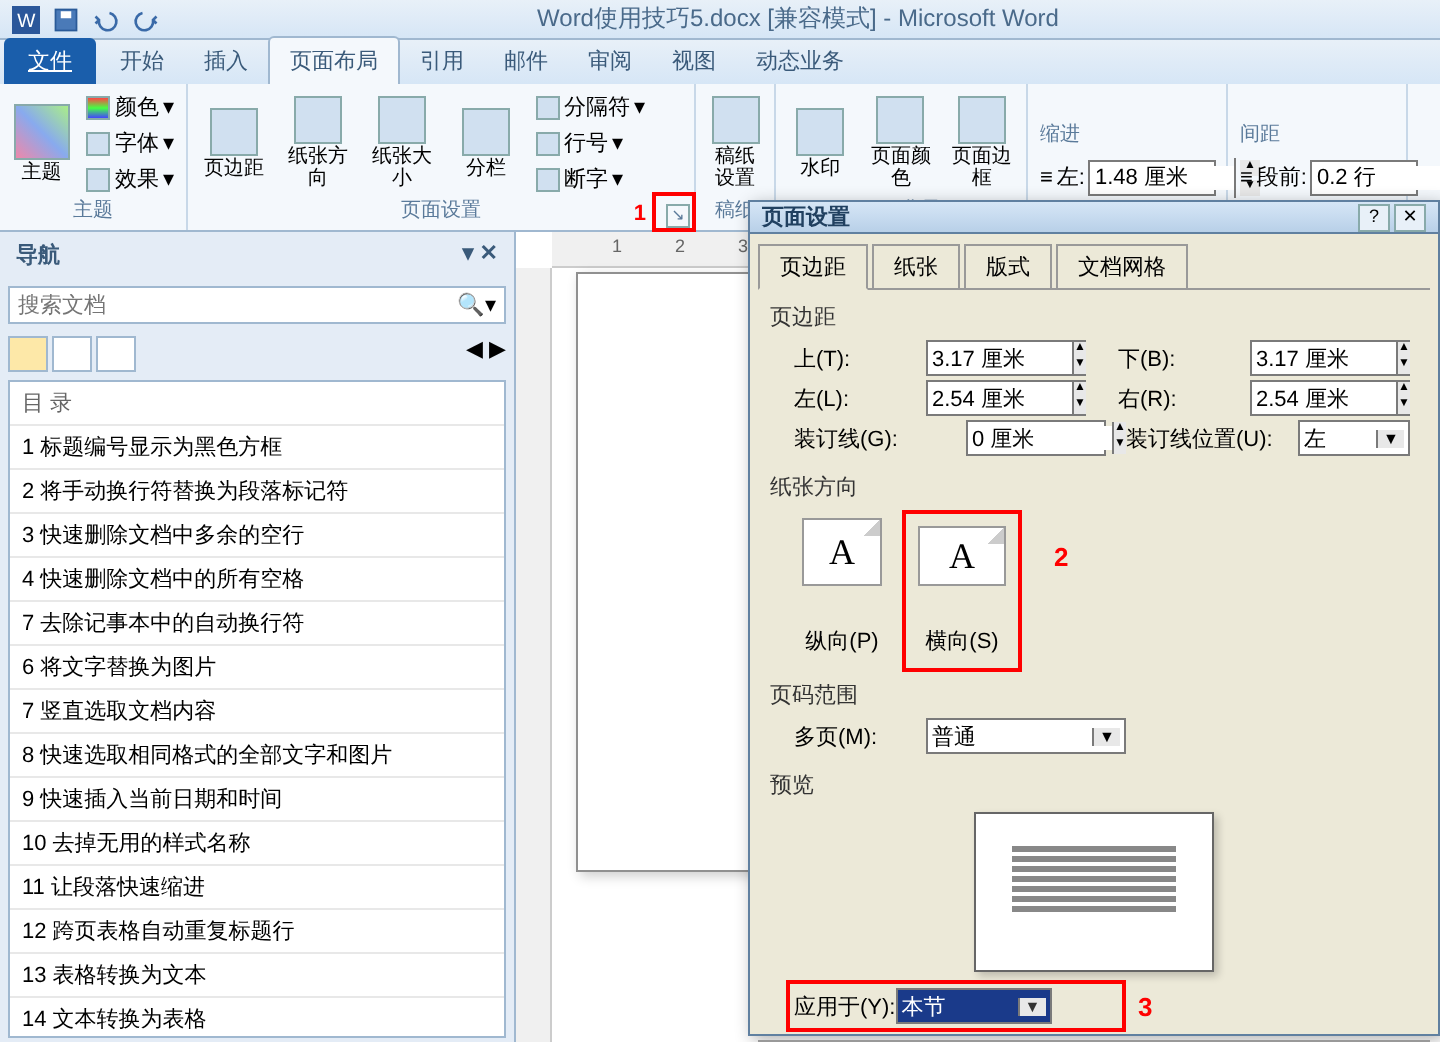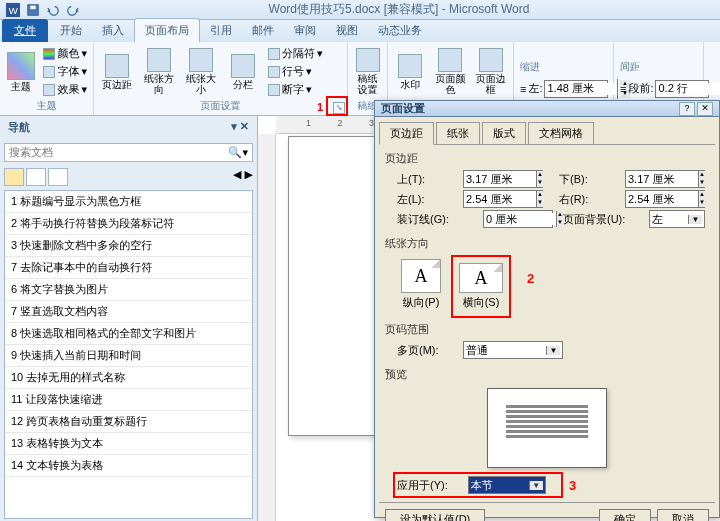--- a/index.html
+++ b/index.html
@@ -22,21 +22,21 @@
 .rbtn-stack { display: flex; flex-direction: column; gap: 1px; font-size: 10px; }
 .rbtn-stack div { padding: 1px 2px; white-space: nowrap; display: flex; align-items: center; gap: 2px; }
 .icon-sq { width: 16px; height: 16px; background: #d0e0f0; border: 1px solid #8aa; display: inline-block; }
 .launcher { position: absolute; right: 2px; bottom: 1px; width: 12px; height: 12px; border: 1px solid #8aa; font-size: 8px; text-align: center; color: #5a7a9a; }
 .callout-1 { position: absolute; right: -1px; bottom: -1px; width: 22px; height: 20px; border: 2px solid red; pointer-events: none; }
 .callout-1-num { position: absolute; right: 24px; bottom: 2px; color: red; font-weight: bold; }
 .content { display: flex; position: absolute; top: 116px; bottom: 0; left: 0; right: 0; }
 .nav-pane { width: 258px; background: #e4ecf6; border-right: 1px solid #a0b8d0; display: flex; flex-direction: column; }
 .nav-header { padding: 4px 8px; color: #3a5a7a; font-weight: bold; display: flex; justify-content: space-between; }
 .nav-close { cursor: pointer; }
-.nav-search { margin: 4px; border: 1px solid #a0b8d0; background: #fff; display: flex; align-items: flex-start; padding: 2px 4px; }
+.nav-search { margin: 4px; border: 1px solid #a0b8d0; background: #fff; display: flex; align-items: center; padding: 2px 4px; }
 .nav-search input { border: none; flex: 1; outline: none; color: #888; font-size: 11px; }
 .nav-view { display: flex; gap: 2px; padding: 2px 4px; }
 .nav-view-btn { width: 20px; height: 18px; border: 1px solid #a0b8d0; background: #fff; }
 .nav-view-btn.sel { background: #fde8a8; }
 .nav-list { flex: 1; overflow-y: auto; background: #fff; margin: 2px 4px; border: 1px solid #a0b8d0; }
 .nav-item { padding: 3px 6px; border-bottom: 1px solid #e8e8e8; white-space: nowrap; overflow: hidden; cursor: pointer; }
 .doc-area { flex: 1; background: #fff; position: relative; }
 .ruler-v { position: absolute; left: 0; top: 18px; bottom: 0; width: 18px; background: #f0f0f0; border-right: 1px solid #ccc; }
 .ruler-h { position: absolute; left: 18px; right: 0; top: 0; height: 18px; background: #f0f0f0; border-bottom: 1px solid #ccc; }
 .ruler-h::after { content: '1  2  3  4  5  6  7  8'; position: absolute; left: 30px; top: 2px; word-spacing: 24px; color: #666; font-size: 9px; }
@@ -56,34 +56,34 @@
 .field-row label { width: 60px; }
 .field-row label.w80 { width: 80px; }
 .spinner { display: flex; align-items: center; border: 1px solid #7a7a7a; background: #fff; height: 18px; width: 80px; }
 .spinner input { border: none; width: 72px; text-align: left; padding: 0 2px; font-size: 11px; outline: none; }
 .spinner-btns { width: 14px; display: flex; flex-direction: column; border-left: 1px solid #7a7a7a; }
 .spinner-btns div { height: 8px; font-size: 6px; text-align: center; background: #e8e8e8; line-height: 7px; cursor: pointer; }
 .combo { border: 1px solid #7a7a7a; background: #fff; height: 18px; width: 80px; display: flex; align-items: center; padding: 0 2px; }
 .combo span { flex: 1; }
 .combo .arrow { width: 14px; text-align: center; border-left: 1px solid #7a7a7a; font-size: 8px; background: #e8e8e8; }
 .orient-group { display: flex; gap: 10px; margin-left: 12px; align-items: flex-end; }
-.orient-btn { display: flex; flex-direction: column; align-items: center; gap: 2px; padding: 4px; cursor: pointer; }
+.orient-btn { display: flex; flex-direction: column; align-items: center; gap: 20px; padding: 4px; cursor: pointer; }
 .orient-icon { width: 40px; height: 34px; border: 1px solid #999; background: #fff; display: flex; align-items: center; justify-content: center; position: relative; }
 .orient-icon.portrait::after { content: 'A'; font-family: serif; font-size: 18px; }
 .orient-icon.landscape { width: 44px; height: 30px; }
 .orient-icon.landscape::after { content: 'A'; font-family: serif; font-size: 18px; }
 .orient-icon::before { content: ''; position: absolute; top: 0; right: 0; width: 8px; height: 8px; background: linear-gradient(135deg, transparent 50%, #ccc 50%); }
 .callout-2 { position: absolute; border: 2px solid red; pointer-events: none; }
 .callout-num { position: absolute; color: red; font-weight: bold; font-size: 13px; }
 .preview-box { width: 120px; height: 80px; border: 1px solid #666; background: #fff; margin: 6px auto; box-shadow: inset 0 0 0 8px #fff, 2px 2px 4px rgba(0,0,0,.2); padding: 14px 18px; }
 .preview-box div { height: 3px; background: #888; margin: 2px 0; }
 .dlg-footer { display: flex; justify-content: flex-end; gap: 6px; padding: 6px; border-top: 1px solid #999; margin: 0 4px; }
 .dlg-footer .left { margin-right: auto; }
 .btn { padding: 2px 14px; border: 1px solid #7a7a7a; background: #ece9d8; cursor: pointer; }
-.apply-row { display: flex; align-items: center; gap: 20px; margin: 6px 0 2px 12px; position: relative; }
+.apply-row { display: flex; align-items: center; gap: 0; margin: 6px 0 2px 12px; position: relative; }
 .apply-row .combo { width: 78px; background: #1a3a8a; color: #fff; }
 </style>
 </head>
 <body>
 
 <div class="titlebar">
   <div class="qat">
     <div class="qat-btn">
         <svg viewBox="0 0 16 16">
           <rect width="16" height="16" fill="#2b579a"></rect>
@@ -233,23 +233,25 @@
       <input placeholder="搜索文档" style="">
       <span>🔍▾</span>
     </div>
     <div class="nav-view">
       <div class="nav-view-btn sel"></div>
       <div class="nav-view-btn"></div>
       <div class="nav-view-btn"></div>
       <span style="margin-left:auto">◀ ▶</span>
     </div>
     <div class="nav-list">
+      <div class="nav-item" style="color:#666">目 录</div>
     <div class="nav-item">1 标题编号显示为黑色方框</div>
         <div class="nav-item">2 将手动换行符替换为段落标记符</div>
         <div class="nav-item">3 快速删除文档中多余的空行</div>
+        <div class="nav-item">4 快速删除文档中的所有空格</div>
         <div class="nav-item">7 去除记事本中的自动换行符</div>
         <div class="nav-item">6 将文字替换为图片</div>
         <div class="nav-item">7 竖直选取文档内容</div>
         <div class="nav-item">8 快速选取相同格式的全部文字和图片</div>
         <div class="nav-item">9 快速插入当前日期和时间</div>
         <div class="nav-item">10 去掉无用的样式名称</div>
         <div class="nav-item">11 让段落快速缩进</div>
         <div class="nav-item">12 跨页表格自动重复标题行</div>
         <div class="nav-item">13 表格转换为文本</div>
         <div class="nav-item">14 文本转换为表格</div>
@@ -315,21 +317,21 @@
       </div>
       <div class="field-row">
         <label class="w80">装订线(G):</label>
         <div class="spinner" style="width:70px">
             <input value="0 厘米" style="">
             <div class="spinner-btns">
               <div>▲</div>
               <div>▼</div>
             </div>
           </div>
-        <label class="w80" style="margin-left:4px">页面背景(U):</label>
+        <label class="w80" style="margin-left:4px">装订线位置(U):</label>
         <div class="combo" style="width:56px">
             <span>左</span>
             <div class="arrow">▼</div>
           </div>
       </div>
     </div>
     <div class="fieldset">
       <div class="fieldset-title">纸张方向</div>
       <div class="orient-group" style="position:relative">
         <div class="orient-btn">

